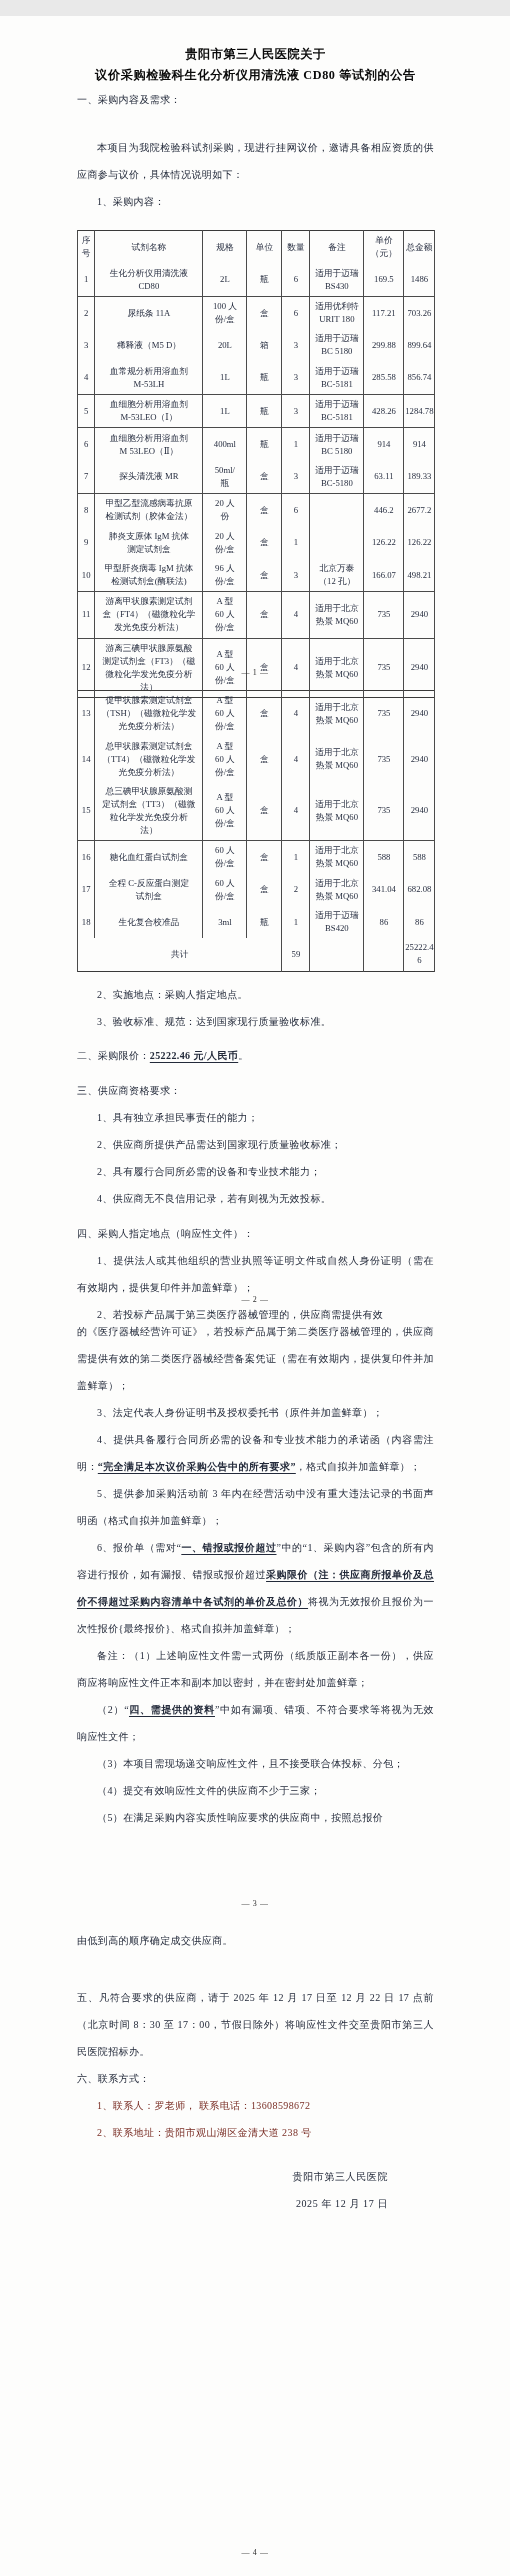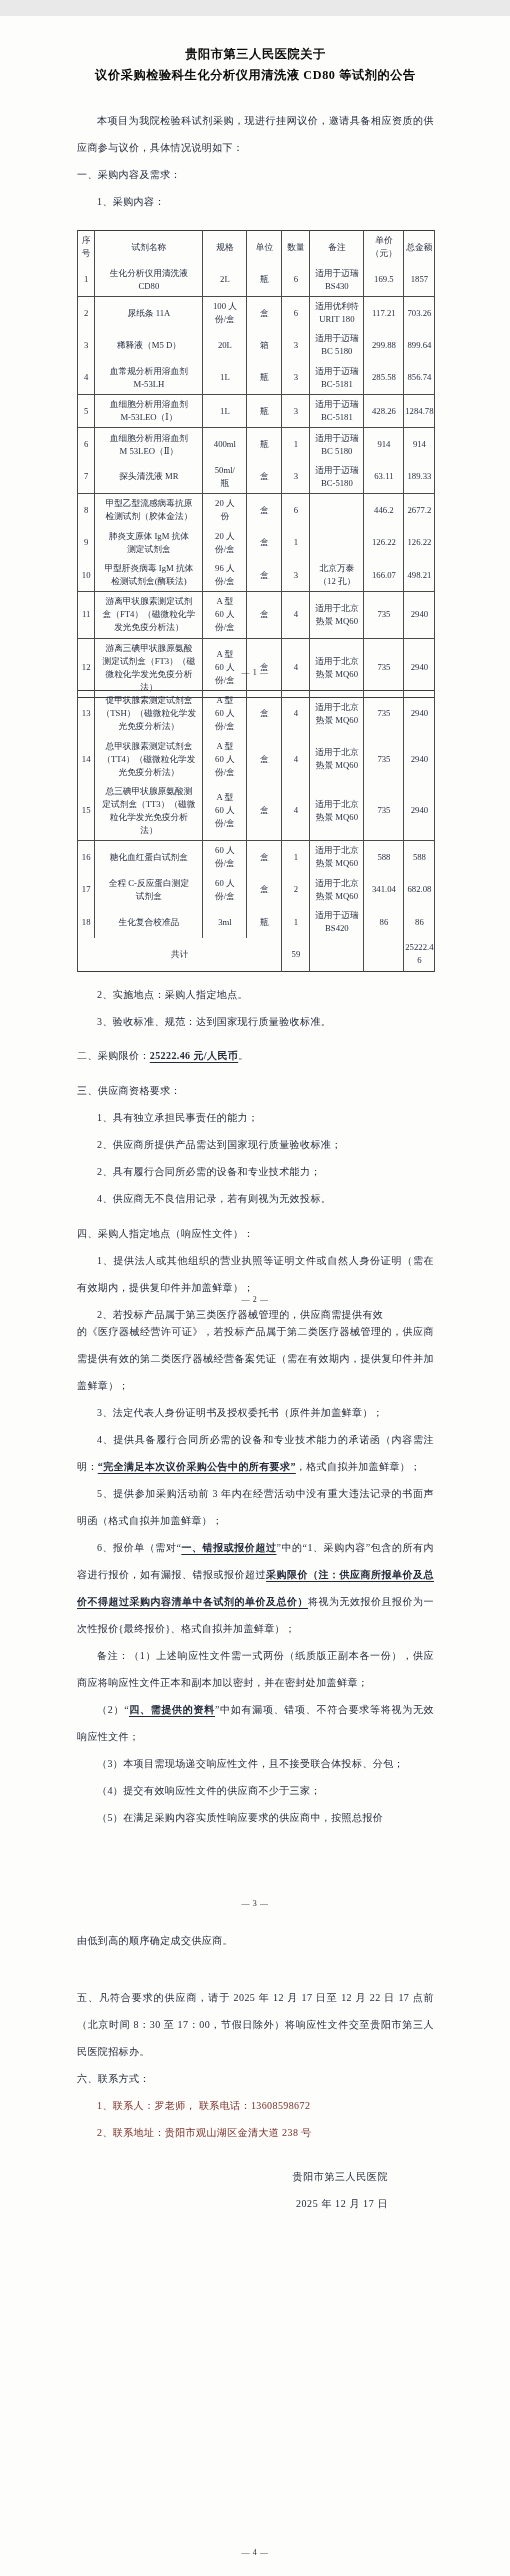--- a/index.html
+++ b/index.html
@@ -29,22 +29,22 @@
   .pagenum{position:absolute;left:0;width:100%;text-align:center;font-size:8px;color:#2e2e2e;letter-spacing:0.6px;}
 </style>
 </head>
 <body>
 
 <div class="page">
 
   <div class="content" id="secA">
     <p class="title">贵阳市第三人民医院关于</p>
     <p class="title">议价采购检验科生化分析仪用清洗液 CD80 等试剂的公告</p>
+    <p class="para">一、采购内容及需求：</p>
     <p class="para indent intro">本项目为我院检验科试剂采购，现进行挂网议价，邀请具备相应资质的供应商参与议价，具体情况说明如下：</p>
-    <p class="para">一、采购内容及需求：</p>
     <p class="para indent">1、采购内容：</p>
     <table class="items">
       <colgroup>
         <col style="width:17.4px">
           <col style="width:108px">
           <col style="width:44px">
           <col style="width:35px">
         <col style="width:28px">
           <col style="width:54px">
           <col style="width:40px">
@@ -65,21 +65,21 @@
           <tr>
             <td>1</td>
             <td>生化分析仪用清洗液
 CD80</td>
             <td>2L</td>
             <td>瓶</td>
             <td>6</td>
             <td>适用于迈瑞
 BS430</td>
             <td>169.5</td>
-            <td>1857</td>
+            <td>1486</td>
           </tr>
           <tr class="bt">
             <td>2</td>
             <td>尿纸条 11A</td>
             <td>100 人
 份/盒</td>
             <td>盒</td>
             <td>6</td>
             <td>适用优利特
 URIT 180</td>

